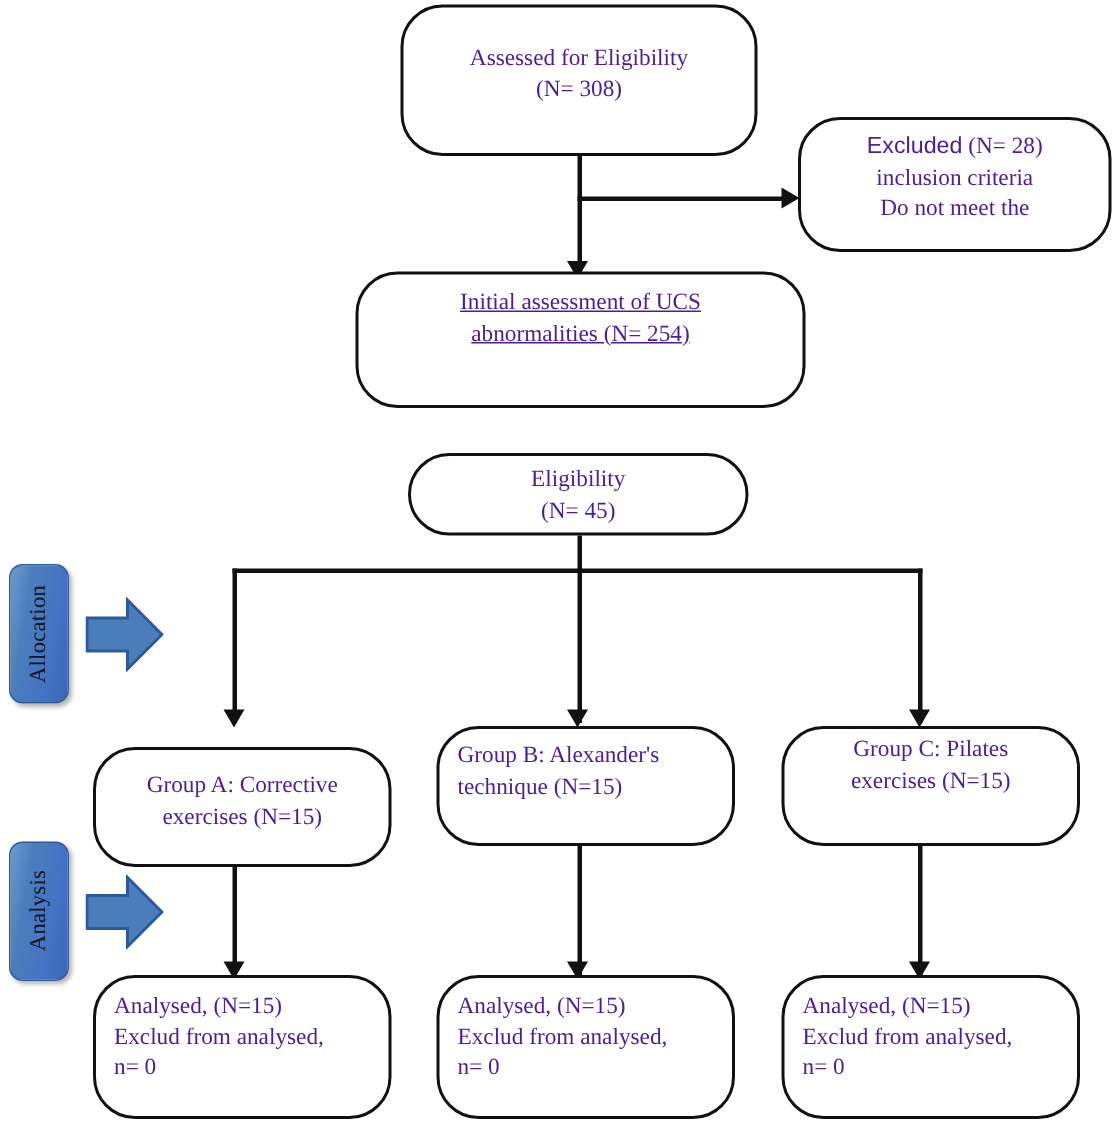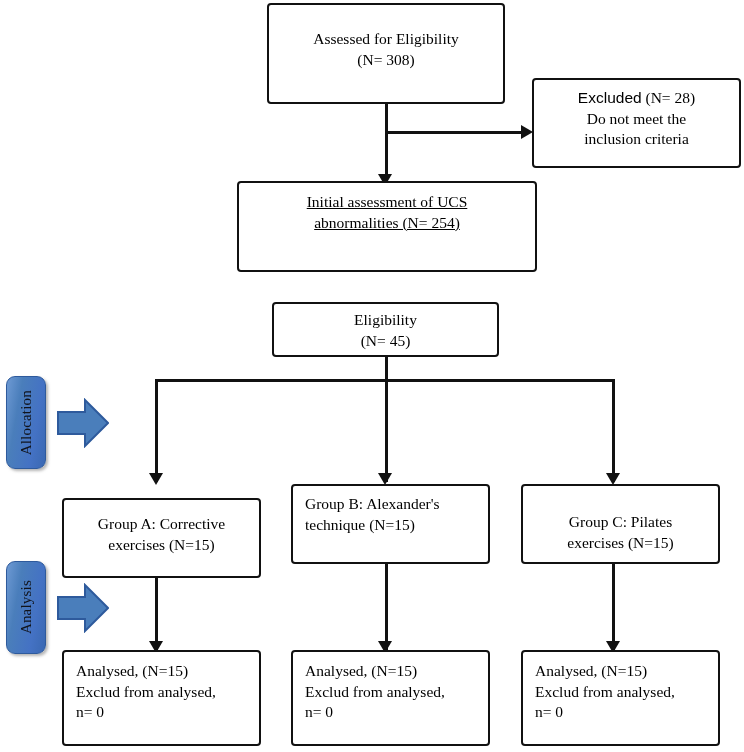--- a/index.html
+++ b/index.html
@@ -11,25 +11,25 @@
     position:relative;
     overflow:hidden;
   }
   #canvas{position:absolute;left:0;top:0;width:744px;height:752px;}
 
   
   .box{
     position:absolute;
     box-sizing:border-box;
     border:2.4px solid #111;
-    border-radius:4px;
+    border-radius:28px;
     background:#fff;
     font-size:15.5px;
     line-height:1.33;
-    color:#000000;
+    color:#4c1d95;
     z-index:3;
     padding:7px 10px;
   }
   .box.center{text-align:center;}
   .box.left{text-align:left;}
   .box .ln{display:block;white-space:nowrap;}
   .sans{font-family:"Liberation Sans","DejaVu Sans",sans-serif;}
 
   
   .line-v{position:absolute;width:3px;background:#111;z-index:2;}
@@ -105,22 +105,22 @@
 
   <div class="box center" style="left:267px;top:3px;width:238px;height:101px;padding-top:24px;">
     <span class="ln">Assessed for Eligibility</span>
     <span class="ln">(N= 308)</span>
   </div>
 
   <div class="box center" style="left:532px;top:78px;width:209px;height:90px;padding-top:8px;">
     <span class="ln">
       <span class="sans">Excluded</span><span>&nbsp;</span><span>(N= 28)</span>
     </span>
+    <span class="ln">inclusion criteria</span>
     <span class="ln">Do not meet the</span>
-    <span class="ln">inclusion criteria</span>
   </div>
 
   <div class="box center" style="left:237px;top:181px;width:300px;height:91px;padding-top:9px;text-decoration:underline;">
     <span class="ln">Initial assessment of UCS</span>
     <span class="ln">abnormalities (N= 254)</span>
   </div>
 
   <div class="box center" style="left:272px;top:302px;width:227px;height:55px;padding-top:6px;">
     <span class="ln">Eligibility</span>
     <span class="ln">(N= 45)</span>
@@ -129,21 +129,21 @@
   <div class="box center" style="left:62px;top:484px;width:199px;height:80px;padding-top:14px;margin-top:14px;">
     <span class="ln">Group A: Corrective</span>
     <span class="ln">exercises (N=15)</span>
   </div>
 
   <div class="box left" style="left:291px;top:484px;width:199px;height:80px;padding-top:8px;padding-left:12px;">
     <span class="ln">Group B: Alexander's</span>
     <span class="ln">technique (N=15)</span>
   </div>
 
-  <div class="box center" style="left:521px;top:484px;width:199px;height:80px;padding-top:26px;">
+  <div class="box center" style="left:521px;top:484px;width:199px;height:80px;padding-top:4px;">
     <span class="ln">Group C: Pilates</span>
     <span class="ln">exercises (N=15)</span>
   </div>
 
   <div class="box left" style="left:62px;top:650px;width:199px;height:96px;padding-top:9px;padding-left:12px;">
     <span class="ln">Analysed, (N=15)</span>
     <span class="ln">Exclud from analysed,</span>
     <span class="ln">n= 0</span>
   </div>
 

